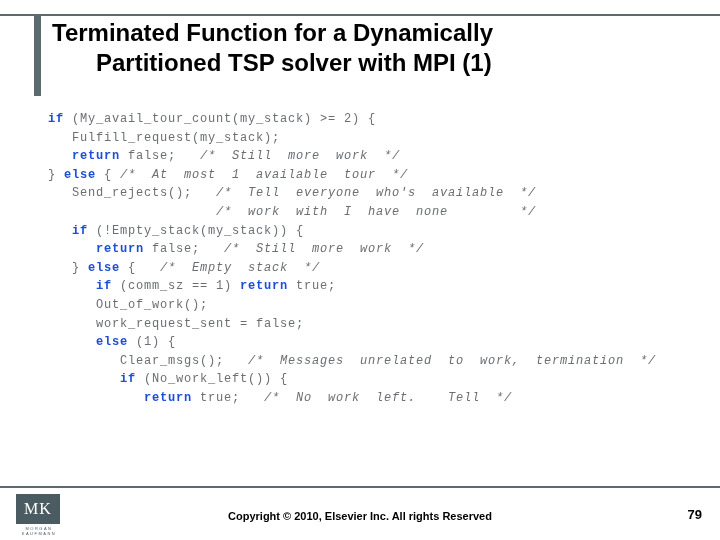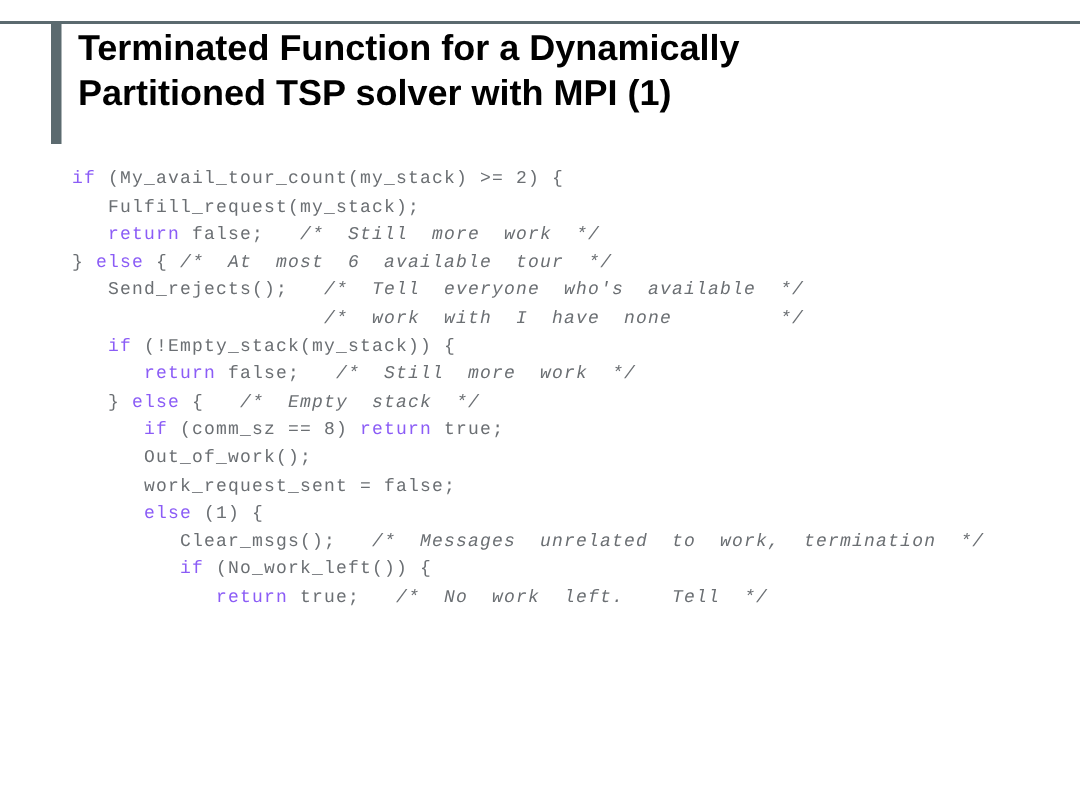--- a/index.html
+++ b/index.html
@@ -51,34 +51,35 @@
     display: inline;
     padding: 0 4px;
     z-index: 1;
   }
   .title-line2 {
     background: #fff;
     display: inline-block;
     padding-right: 6px;
     position: relative;
     z-index: 1;
+    margin-left: 44px;
   }
   .code-area {
     position: absolute;
     top: 110px;
     left: 48px;
     right: 20px;
     font-family: "Courier New", Courier, monospace;
     font-size: 12px;
     color: #6b6f73;
     line-height: 1.55;
     white-space: pre;
     letter-spacing: 0.8px;
   }
-  .kw { font-weight: normal; color: #8b5cf6; }
+  .kw { font-weight: bold; color: #1d4ed8; }
   .cm { font-style: italic; }
   .footer-bar {
     position: absolute;
     left: 0;
     bottom: 0;
     width: 100%;
     height: 54px;
     border-top: 2px solid #5a6a70;
     background: #fff;
   }
@@ -136,28 +137,36 @@
   <div class="title-rule-vert"></div>
 
   <div class="title-area">
     <span class="title-text">Terminated Function for a Dynamically</span><br>
     <span class="title-text title-line2">Partitioned TSP solver with MPI (1)</span>
   </div>
 
   <div class="code-area"><span class="kw">if</span><span> (My_avail_tour_count(my_stack) &gt;= 2) {</span>
 <span>   Fulfill_request(my_stack);</span>
 <span>   </span><span class="kw">return</span><span> false;   </span><span class="cm">/*  Still  more  work  */</span>
-<span>} </span><span class="kw">else</span><span> { </span><span class="cm">/*  At  most  6  available  tour  */</span>
+<span>} </span><span class="kw">else</span><span> { </span><span class="cm">/*  At  most  1  available  tour  */</span>
 <span>   Send_rejects();   </span><span class="cm">/*  Tell  everyone  who's  available  */</span>
 <span class="cm">                     /*  work  with  I  have  none         */</span>
 <span>   </span><span class="kw">if</span><span> (!Empty_stack(my_stack)) {</span>
 <span>      </span><span class="kw">return</span><span> false;   </span><span class="cm">/*  Still  more  work  */</span>
 <span>   } </span><span class="kw">else</span><span> {   </span><span class="cm">/*  Empty  stack  */</span>
-<span>      </span><span class="kw">if</span><span> (comm_sz == 8) </span><span class="kw">return</span><span> true;</span>
+<span>      </span><span class="kw">if</span><span> (comm_sz == 1) </span><span class="kw">return</span><span> true;</span>
 <span>      Out_of_work();</span>
 <span>      work_request_sent = false;</span>
 <span>      </span><span class="kw">else</span><span> (1) {</span>
 <span>         Clear_msgs();   </span><span class="cm">/*  Messages  unrelated  to  work,  termination  */</span>
 <span>         </span><span class="kw">if</span><span> (No_work_left()) {</span>
 <span>            </span><span class="kw">return</span><span> true;   </span><span class="cm">/*  No  work  left.    Tell  */</span></div>
 
+  <div class="footer-bar">
+    <div class="logo">
+      <div class="logo-box">MK</div>
+      <div class="logo-sub">MORGAN KAUFMANN</div>
+    </div>
+    <div class="copyright">Copyright © 2010, Elsevier Inc. All rights Reserved</div>
+    <div class="page-num">79</div>
+  </div>
 
 </div>
 
 </body></html>

